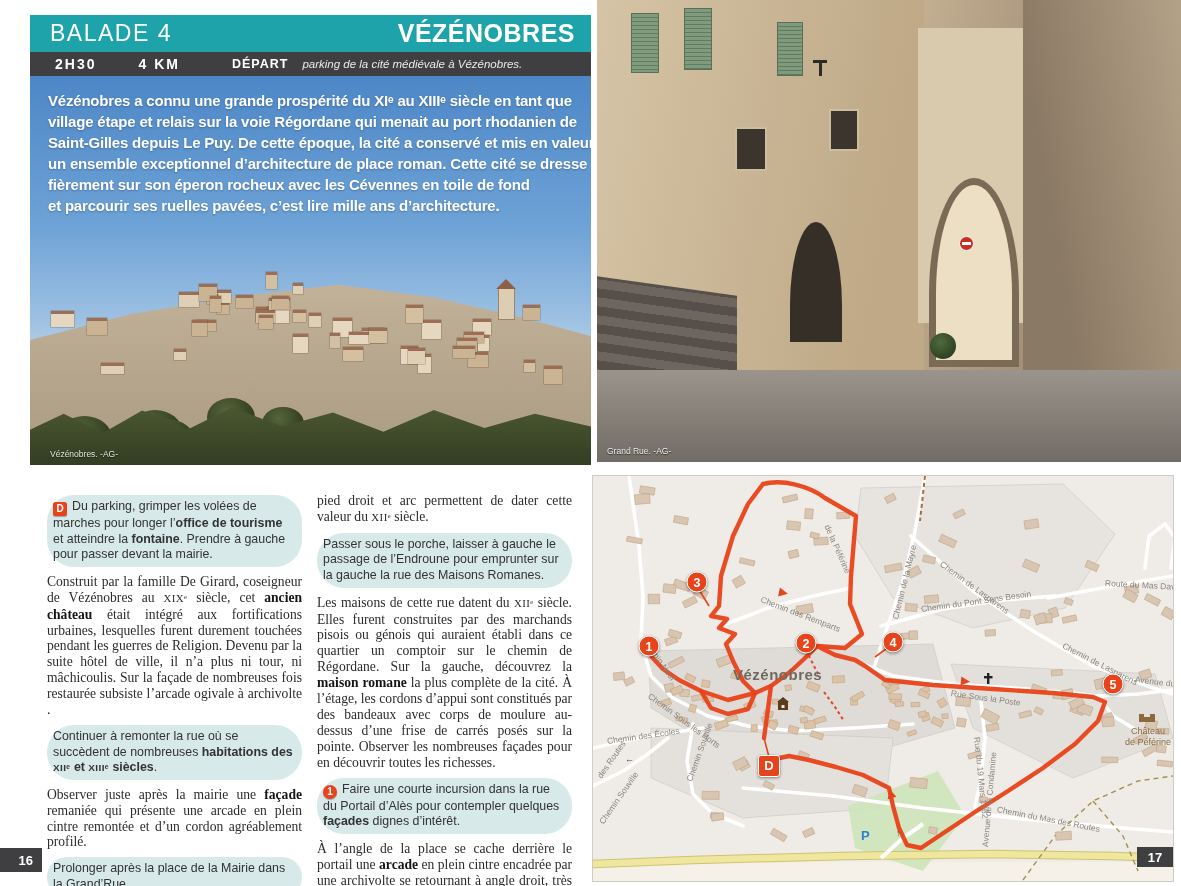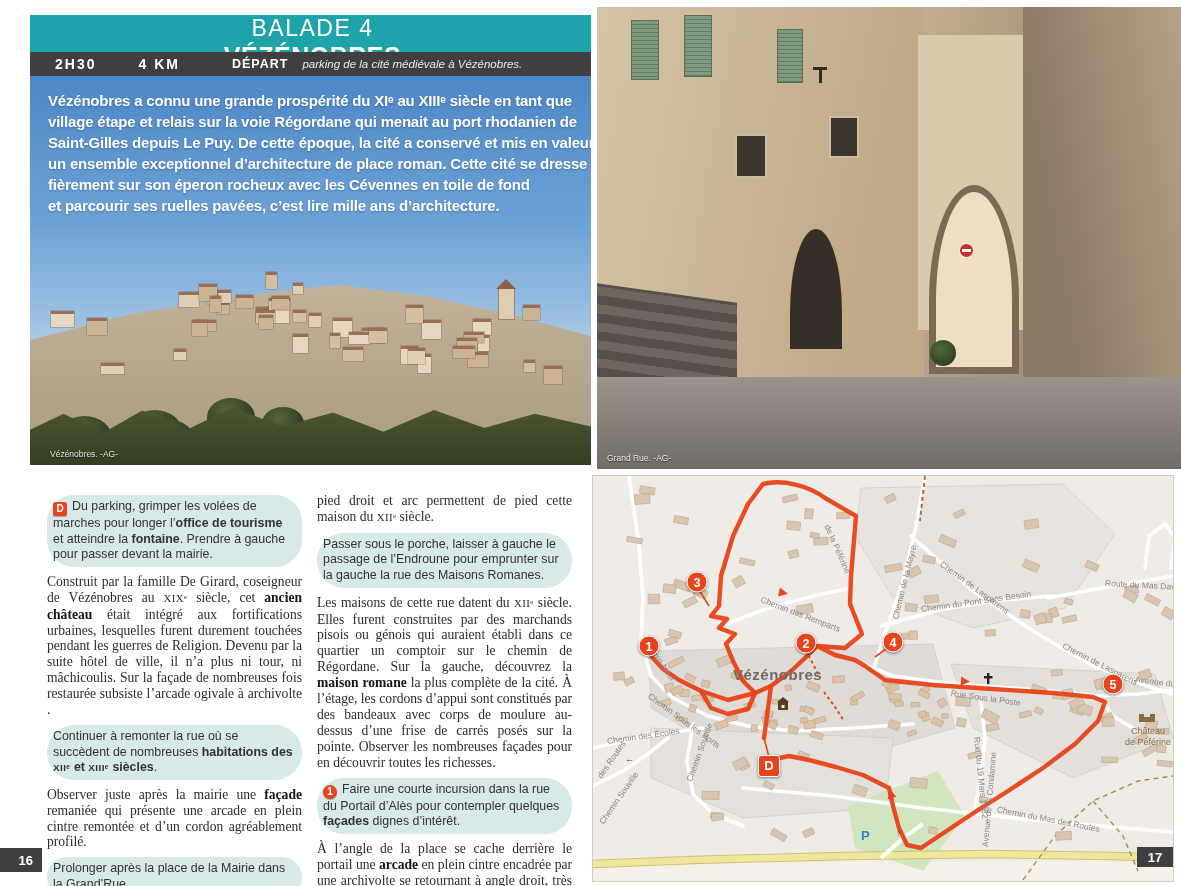--- a/index.html
+++ b/index.html
@@ -2,21 +2,21 @@
 <html><head>
 <meta charset="utf-8">
 <style>
   html,body{margin:0;padding:0;background:#ffffff;}
   .spread{position:relative;width:1181px;height:886px;background:#fff;overflow:hidden;
           font-family:"Liberation Sans",sans-serif;}
   .abs{position:absolute;}
 
   
   .teal-bar{position:absolute;left:30px;top:15px;width:561px;height:37px;background:#1ea3ab;
-            display:flex;align-items:center;justify-content:space-between;padding:0 16px 0 20px;box-sizing:border-box;flex-direction:column;}
+            display:flex;align-items:center;justify-content:space-between;padding:0 16px 0 20px;box-sizing:border-box;}
   .balade{color:#fff;font-size:23px;font-weight:400;letter-spacing:1.5px;}
   .page-title{color:#fff;font-size:25px;font-weight:bold;letter-spacing:.5px;}
   .info-bar{position:absolute;left:30px;top:52px;width:561px;height:24px;background:#3f3f41;
             display:flex;align-items:center;color:#fff;box-sizing:border-box;padding-left:25px;}
   .info-bar .big{font-weight:bold;font-size:14px;letter-spacing:2px;}
   .info-bar .dist{margin-left:42px;}
   .info-bar .dep{margin-left:52px;font-weight:bold;font-size:12.5px;letter-spacing:1px;}
   .info-bar .dep-txt{margin-left:14px;font-style:italic;font-size:11.5px;color:#eaeaea;}
 
   
@@ -53,21 +53,21 @@
         vertical-align:-2px;box-shadow:0 1px 1px rgba(0,0,0,.3);}
   .chip.sq{border-radius:2.5px;}
 
   
   .pnum{background:#3f3f41;color:#fff;font-weight:bold;font-size:13px;display:flex;align-items:center;
         justify-content:flex-end;padding-right:9px;box-sizing:border-box;}
   .pnum.left{position:absolute;left:0;top:848px;width:42px;height:24px;}
   .pnum.right{position:absolute;left:544px;top:371px;width:36px;height:20px;justify-content:center;padding:0;}
 
   
-  .street-photo{position:absolute;left:597px;top:7px;width:584px;height:462px;margin:0;overflow:hidden;
+  .street-photo{position:absolute;left:597px;top:0;width:584px;height:462px;margin:0;overflow:hidden;
     background:linear-gradient(100deg,#d8c7ab 0%,#c8b394 45%,#a18e77 75%,#6f6254 100%);}
   .wall-left{position:absolute;left:0;top:0;width:56%;height:100%;
     background:linear-gradient(100deg,#d5c4a6,#bfa987 80%);}
   .shutter{position:absolute;background:#7f9a7d;
     background-image:repeating-linear-gradient(#0000 0 3px,rgba(40,70,40,.35) 3px 4px);box-shadow:0 0 0 1px #5c6e58;}
   .windark{position:absolute;background:#3c352d;box-shadow:0 0 0 2px #cdbd9f;}
   .doorarch{position:absolute;background:#362f28;border-radius:50% 50% 0 0/70% 70% 0 0;}
   .stairs{position:absolute;left:0;bottom:14%;width:24%;height:24%;
     background:repeating-linear-gradient(to top,#57504a 0 9px,#6e665e 9px 18px);transform:skewY(8deg);}
   .far-building{position:absolute;left:55%;top:6%;width:20%;height:64%;background:#d9c9ad;}
@@ -192,21 +192,21 @@
 
   <section class="columns">
     <div class="col" id="col-0">
         <div class="step"><span class="chip sq">D</span><span>Du parking, grimper les volées de marches pour longer l’</span><span class="b">office de tourisme</span><span> et atteindre la </span><span class="b">fontaine</span><span>. Prendre à gauche pour passer devant la mairie.</span></div>
         <div class="para"><span>Construit par la famille De Girard, coseigneur de Vézénobres au </span><span class="sc">XIXᵉ</span><span> siècle, cet </span><span class="b">ancien château</span><span> était intégré aux fortifications urbaines, lesquelles furent durement touchées pendant les guerres de Religion. Devenu par la suite hôtel de ville, il n’a plus ni tour, ni mâchicoulis. Sur la façade de nombreuses fois restaurée subsiste l’arcade ogivale à archivolte .</span></div>
         <div class="step"><span>Continuer à remonter la rue où se succèdent de nombreuses </span><span class="b">habitations des </span><span class="b sc">XIIᵉ</span><span class="b"> et </span><span class="b sc">XIIIᵉ</span><span class="b"> siècles</span><span>.</span></div>
         <div class="para"><span>Observer juste après la mairie une </span><span class="b">façade</span><span> remaniée qui présente une arcade en plein cintre remontée et d’un cordon agréablement profilé.</span></div>
         <div class="step"><span>Prolonger après la place de la Mairie dans la Grand’Rue.</span></div>
       </div>
     <div class="col" id="col-1">
-        <div class="para"><span>pied droit et arc permettent de pied cette maison du </span><span class="sc">XIIᵉ</span><span> siècle.</span></div>
+        <div class="para"><span>pied droit et arc permettent de dater cette valeur du </span><span class="sc">XIIᵉ</span><span> siècle.</span></div>
         <div class="step"><span>Passer sous le porche, laisser à gauche le passage de l’Endroune pour emprunter sur la gauche la rue des Maisons Romanes.</span></div>
         <div class="para"><span>Les maisons de cette rue datent du </span><span class="sc">XIIᵉ</span><span> siècle. Elles furent construites par des marchands pisois ou génois qui auraient établi dans ce quartier un comptoir sur le chemin de Régordane. Sur la gauche, découvrez la </span><span class="b">maison romane</span><span> la plus complète de la cité. À l’étage, les cordons d’appui sont constitués par des bandeaux avec corps de moulure au-dessus d’une frise de carrés posés sur la pointe. Observer les nombreuses façades pour en découvrir toutes les richesses.</span></div>
         <div class="step"><span class="chip">1</span><span>Faire une courte incursion dans la rue du Portail d’Alès pour contempler quelques </span><span class="b">façades</span><span> dignes d’intérêt.</span></div>
         <div class="para"><span>À l’angle de la place se cache derrière le portail une </span><span class="b">arcade</span><span> en plein cintre encadrée par une archivolte se retournant à angle droit, très rare en Languedoc.</span></div>
       </div>
   </section>
 
   <figure class="street-photo">
     <div class="wall-left"></div>
     <div class="skypatch"></div>

